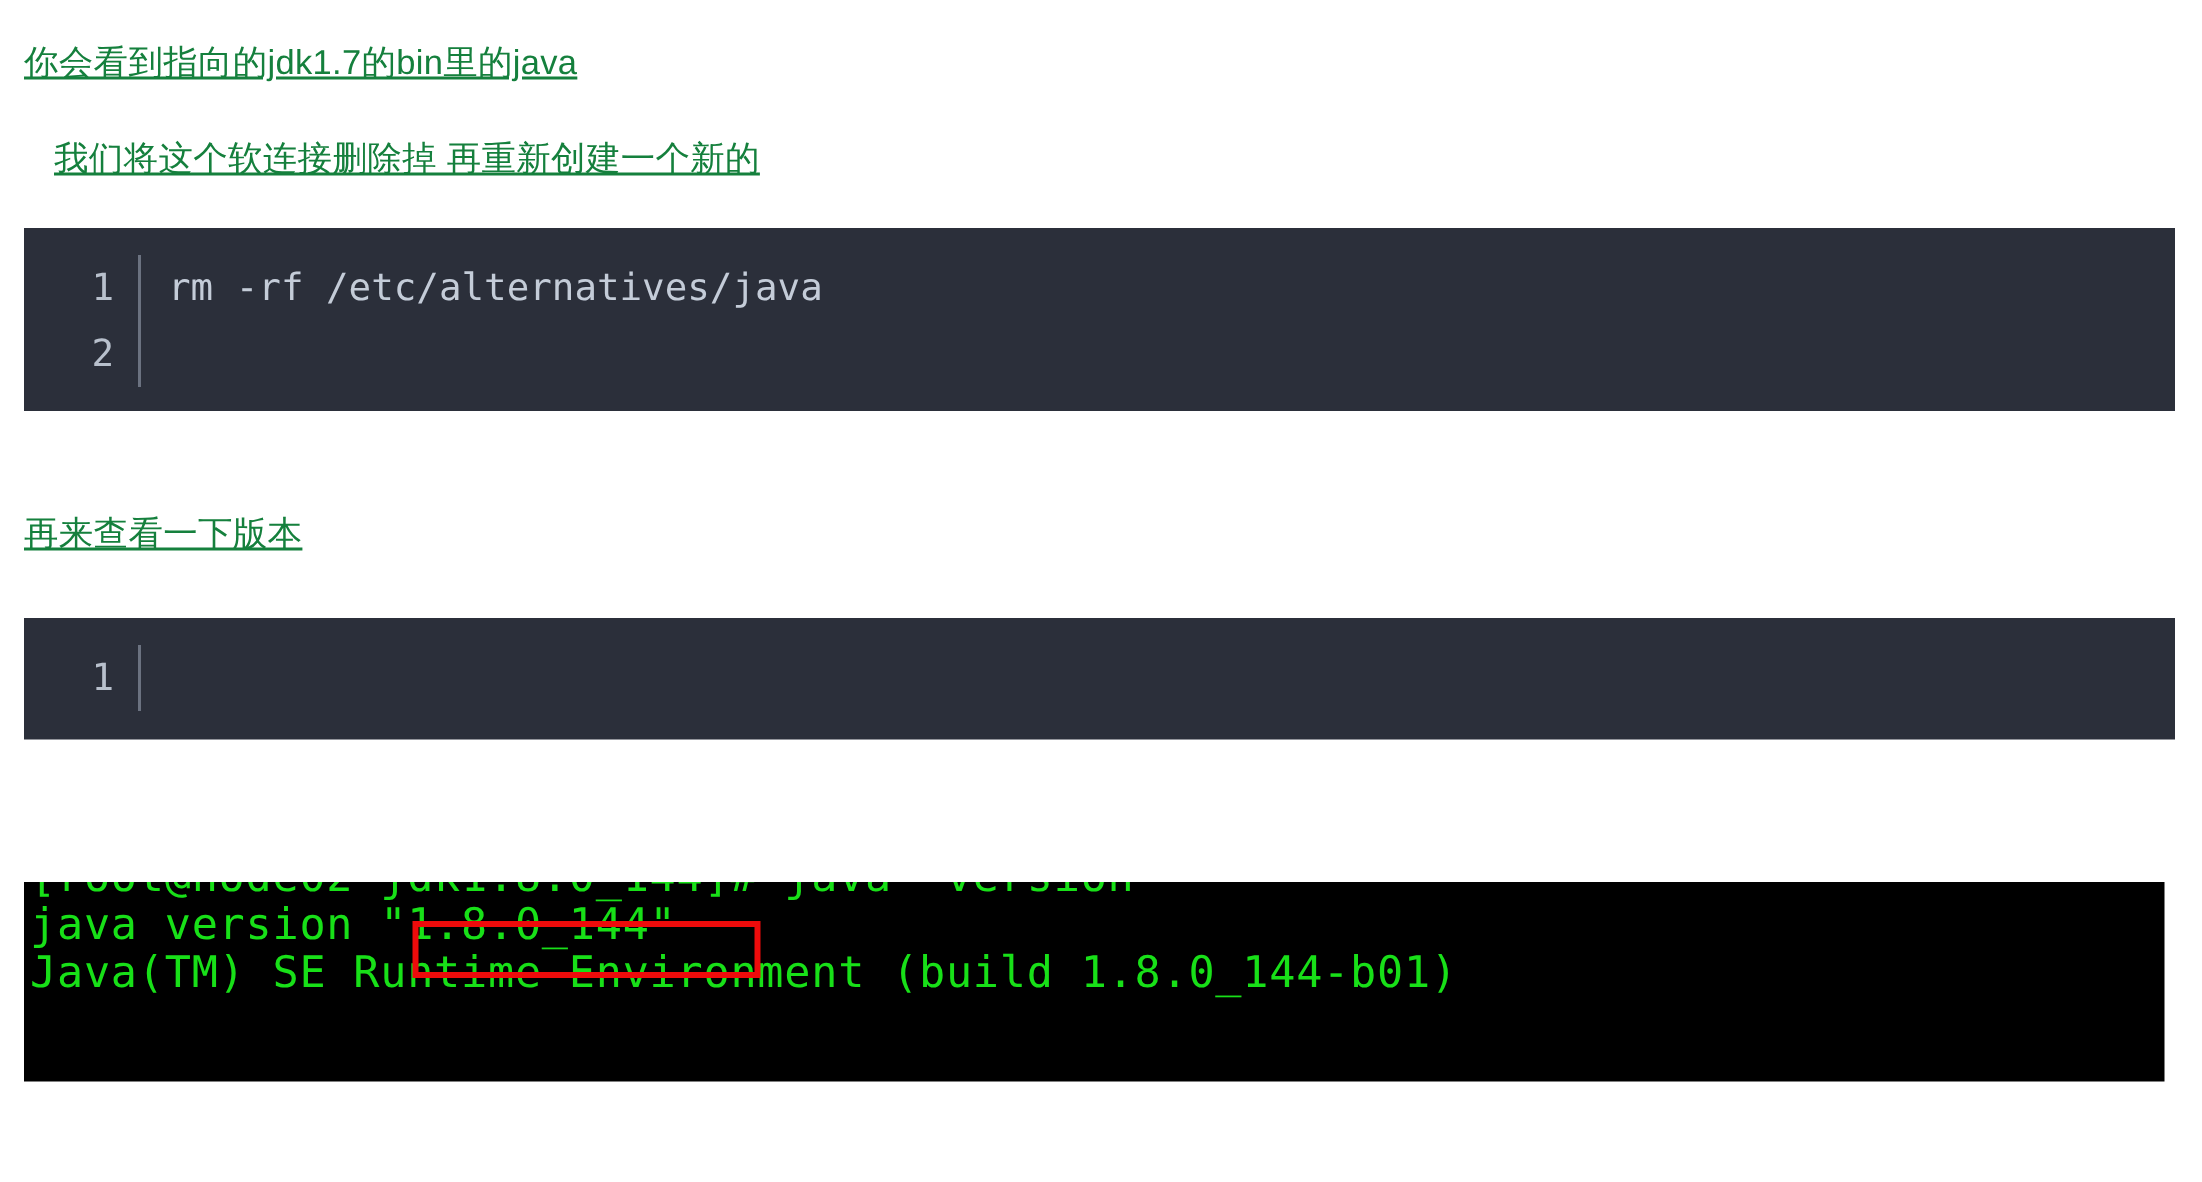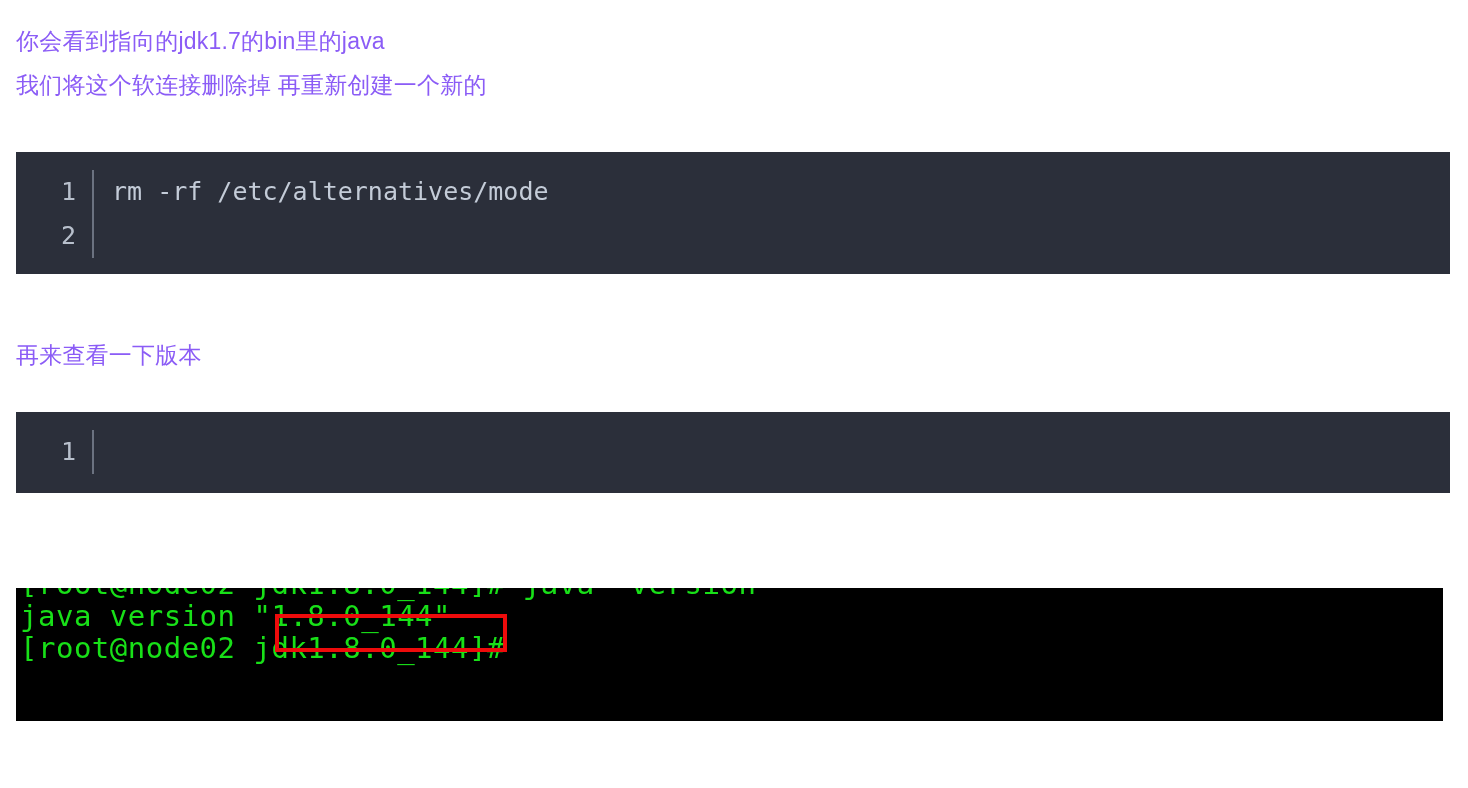--- a/index.html
+++ b/index.html
@@ -15,26 +15,27 @@
     font-family: "Liberation Sans", sans-serif;
     color: #4d4d4d;
   }
 
   
   .prose {
     position: absolute;
     left: 16px;
     font-size: 23px;
     line-height: 34px;
-    color: #8b5cf6;
+    color: #15803d;
     white-space: pre;
     letter-spacing: 0.2px;
+    text-decoration: underline;
   }
   #para-1 { top: 24px; }
-  #para-2 { top: 68px; }
+  #para-2 { top: 88px; margin-left: 20px; }
   #para-3 { top: 338px; }
 
   
   .codeblock {
     position: absolute;
     left: 16px;
     width: 1434px;
     background: #2b2f3a;
     box-sizing: border-box;
     padding: 18px 0 18px 0;
@@ -111,33 +112,33 @@
 
 <div class="prose" id="para-1">你会看到指向的jdk1.7的bin里的java</div>
 
 <div class="prose" id="para-2">我们将这个软连接删除掉 再重新创建一个新的</div>
 
 <div class="prose" id="para-3">再来查看一下版本</div>
 
 <div class="codeblock" id="code-block-1">
   <div class="code-row">
     <div class="ln">1</div>
-    <div class="codetext">rm -rf /etc/alternatives/mode</div>
+    <div class="codetext">rm -rf /etc/alternatives/java</div>
   </div>
   <div class="code-row">
     <div class="ln">2</div>
   </div>
 </div>
 
 <div class="codeblock" id="code-block-2">
   <div class="code-row">
     <div class="ln">1</div>
   </div>
 </div>
 
 <div id="terminal-shot">
   <div class="term-lines">
     <div class="term-line">[root@node02 jdk1.8.0_144]# java -version</div>
     <div class="term-line">java version "1.8.0_144"</div>
-    <div class="term-line">[root@node02 jdk1.8.0_144]#</div>
+    <div class="term-line">Java(TM) SE Runtime Environment (build 1.8.0_144-b01)</div>
   </div>
   <div id="red-highlight"></div>
 </div>
 
 </body></html>

